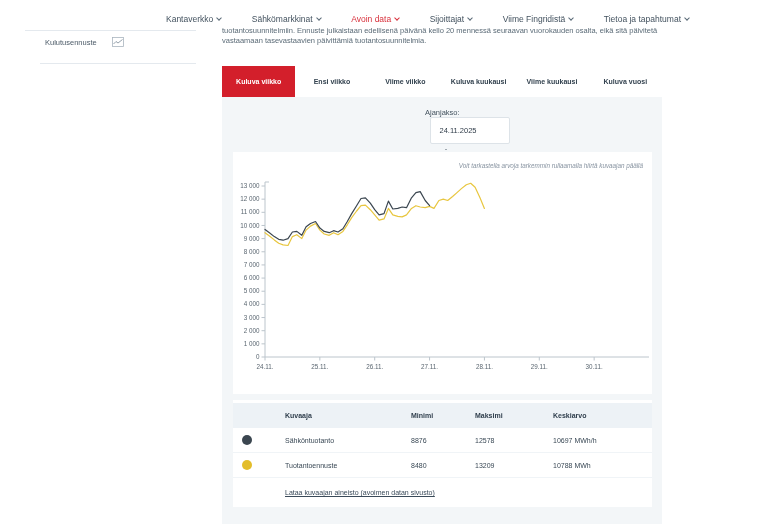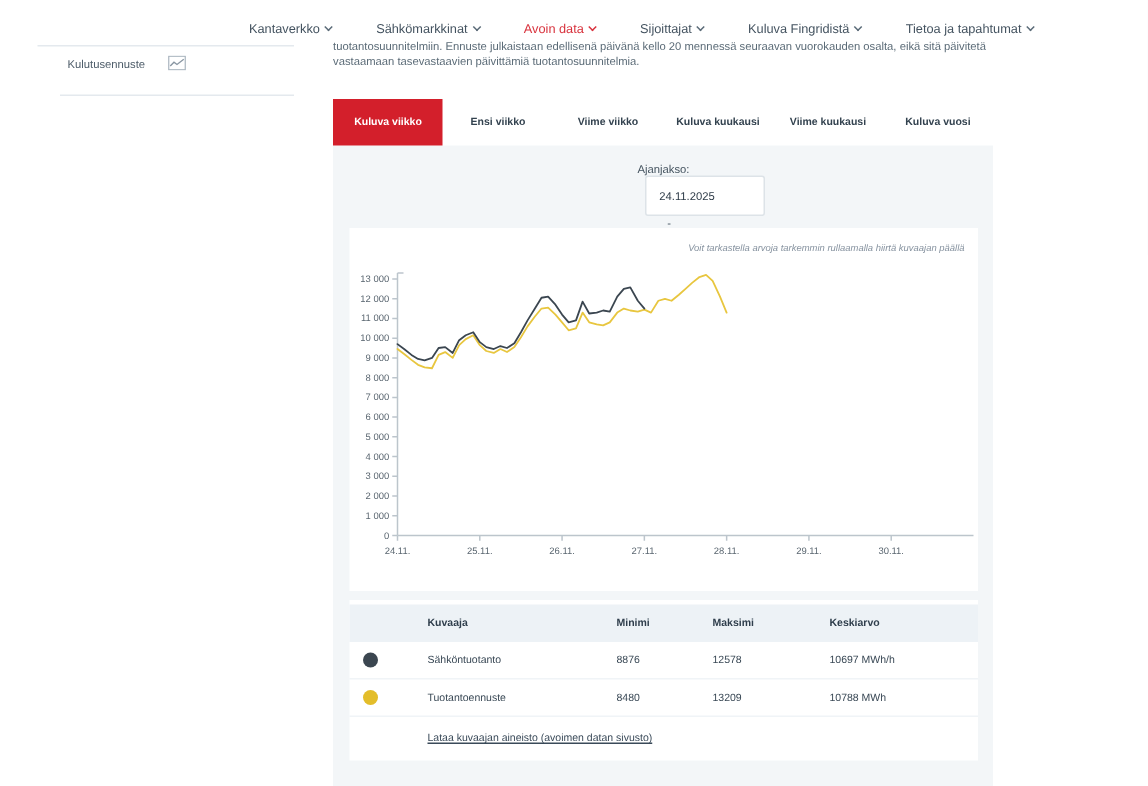--- a/index.html
+++ b/index.html
@@ -81,21 +81,21 @@
       </div>
       <div class="nav-item active">
         <span>Avoin data</span>
         <span class="chev"></span>
       </div>
       <div class="nav-item">
         <span>Sijoittajat</span>
         <span class="chev"></span>
       </div>
       <div class="nav-item">
-        <span>Kuluva Fingridistä</span>
+        <span>Viime Fingridistä</span>
         <span class="chev"></span>
       </div>
       <div class="nav-item">
         <span>Tietoa ja tapahtumat</span>
         <span class="chev"></span>
       </div>
     </div>
   </div>
 
   <div class="side-divider" style="left:25px; top:30px; width:171px;"></div>

